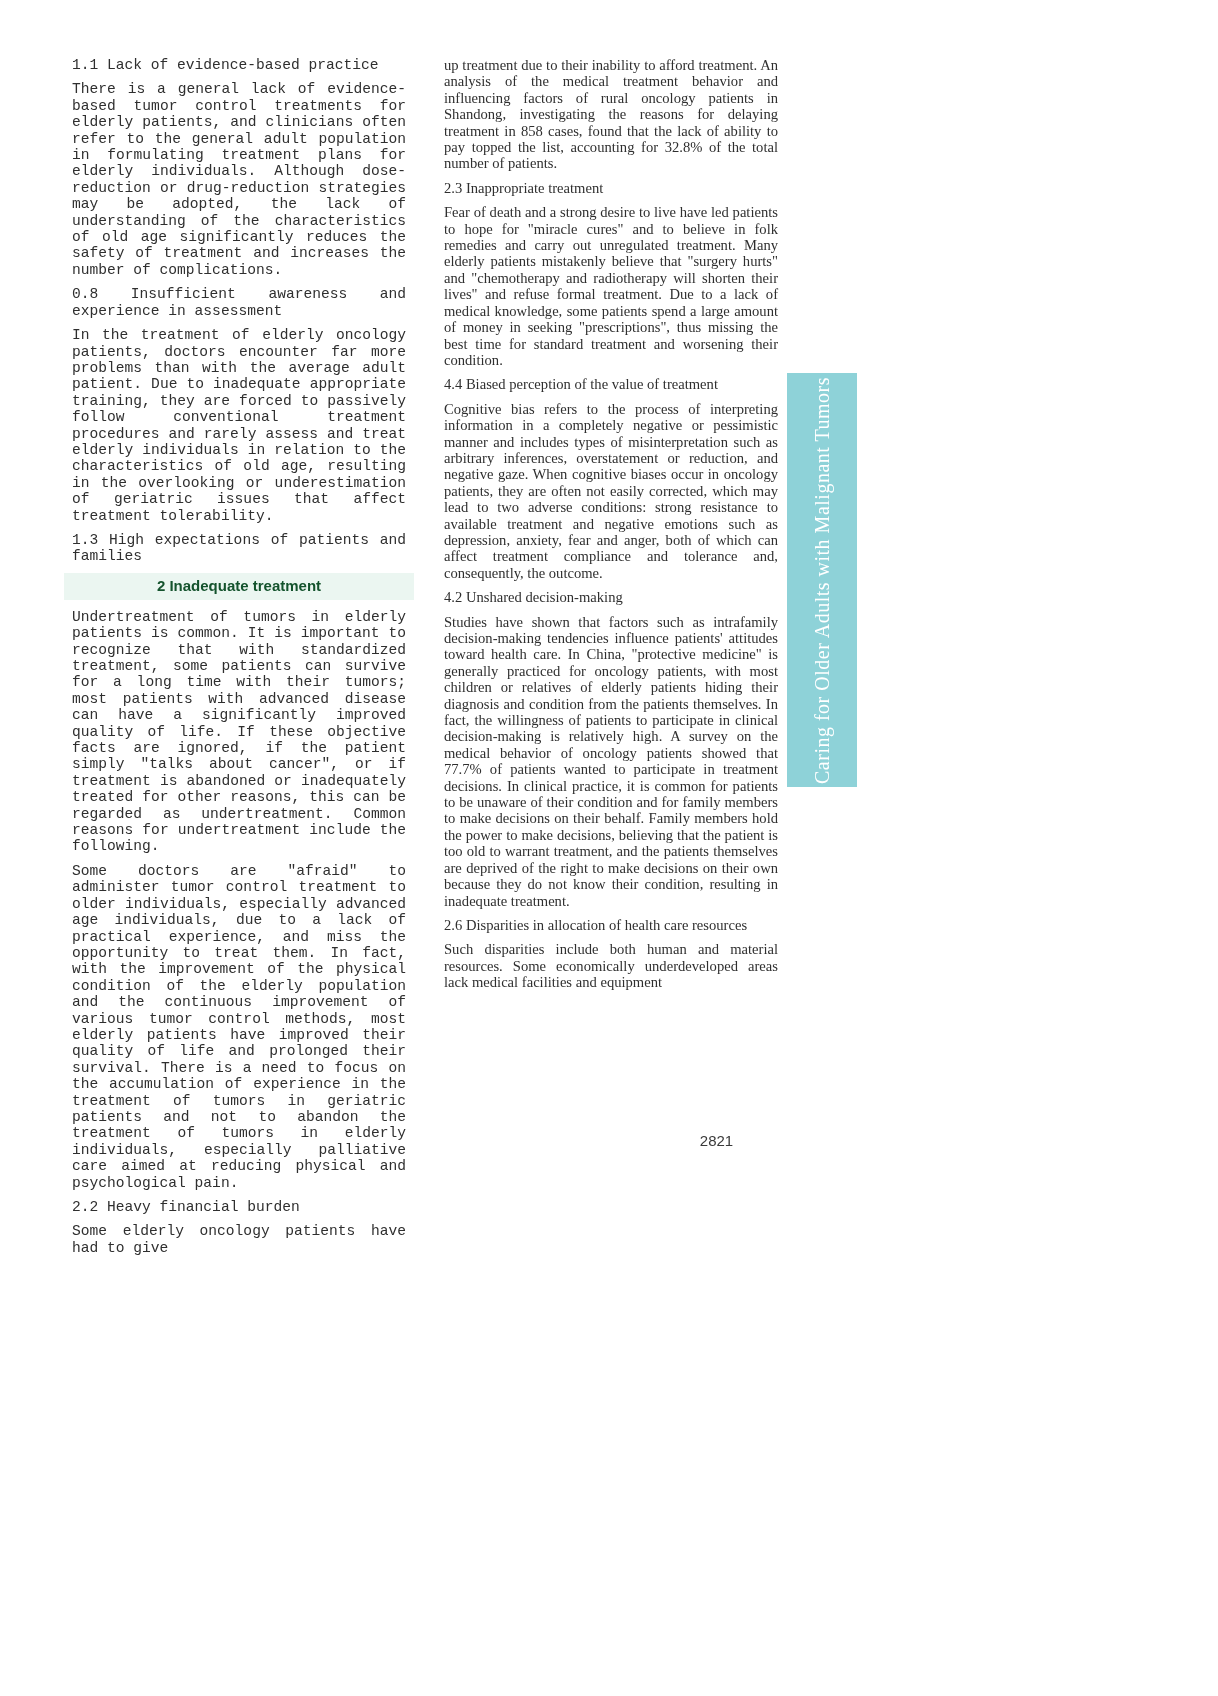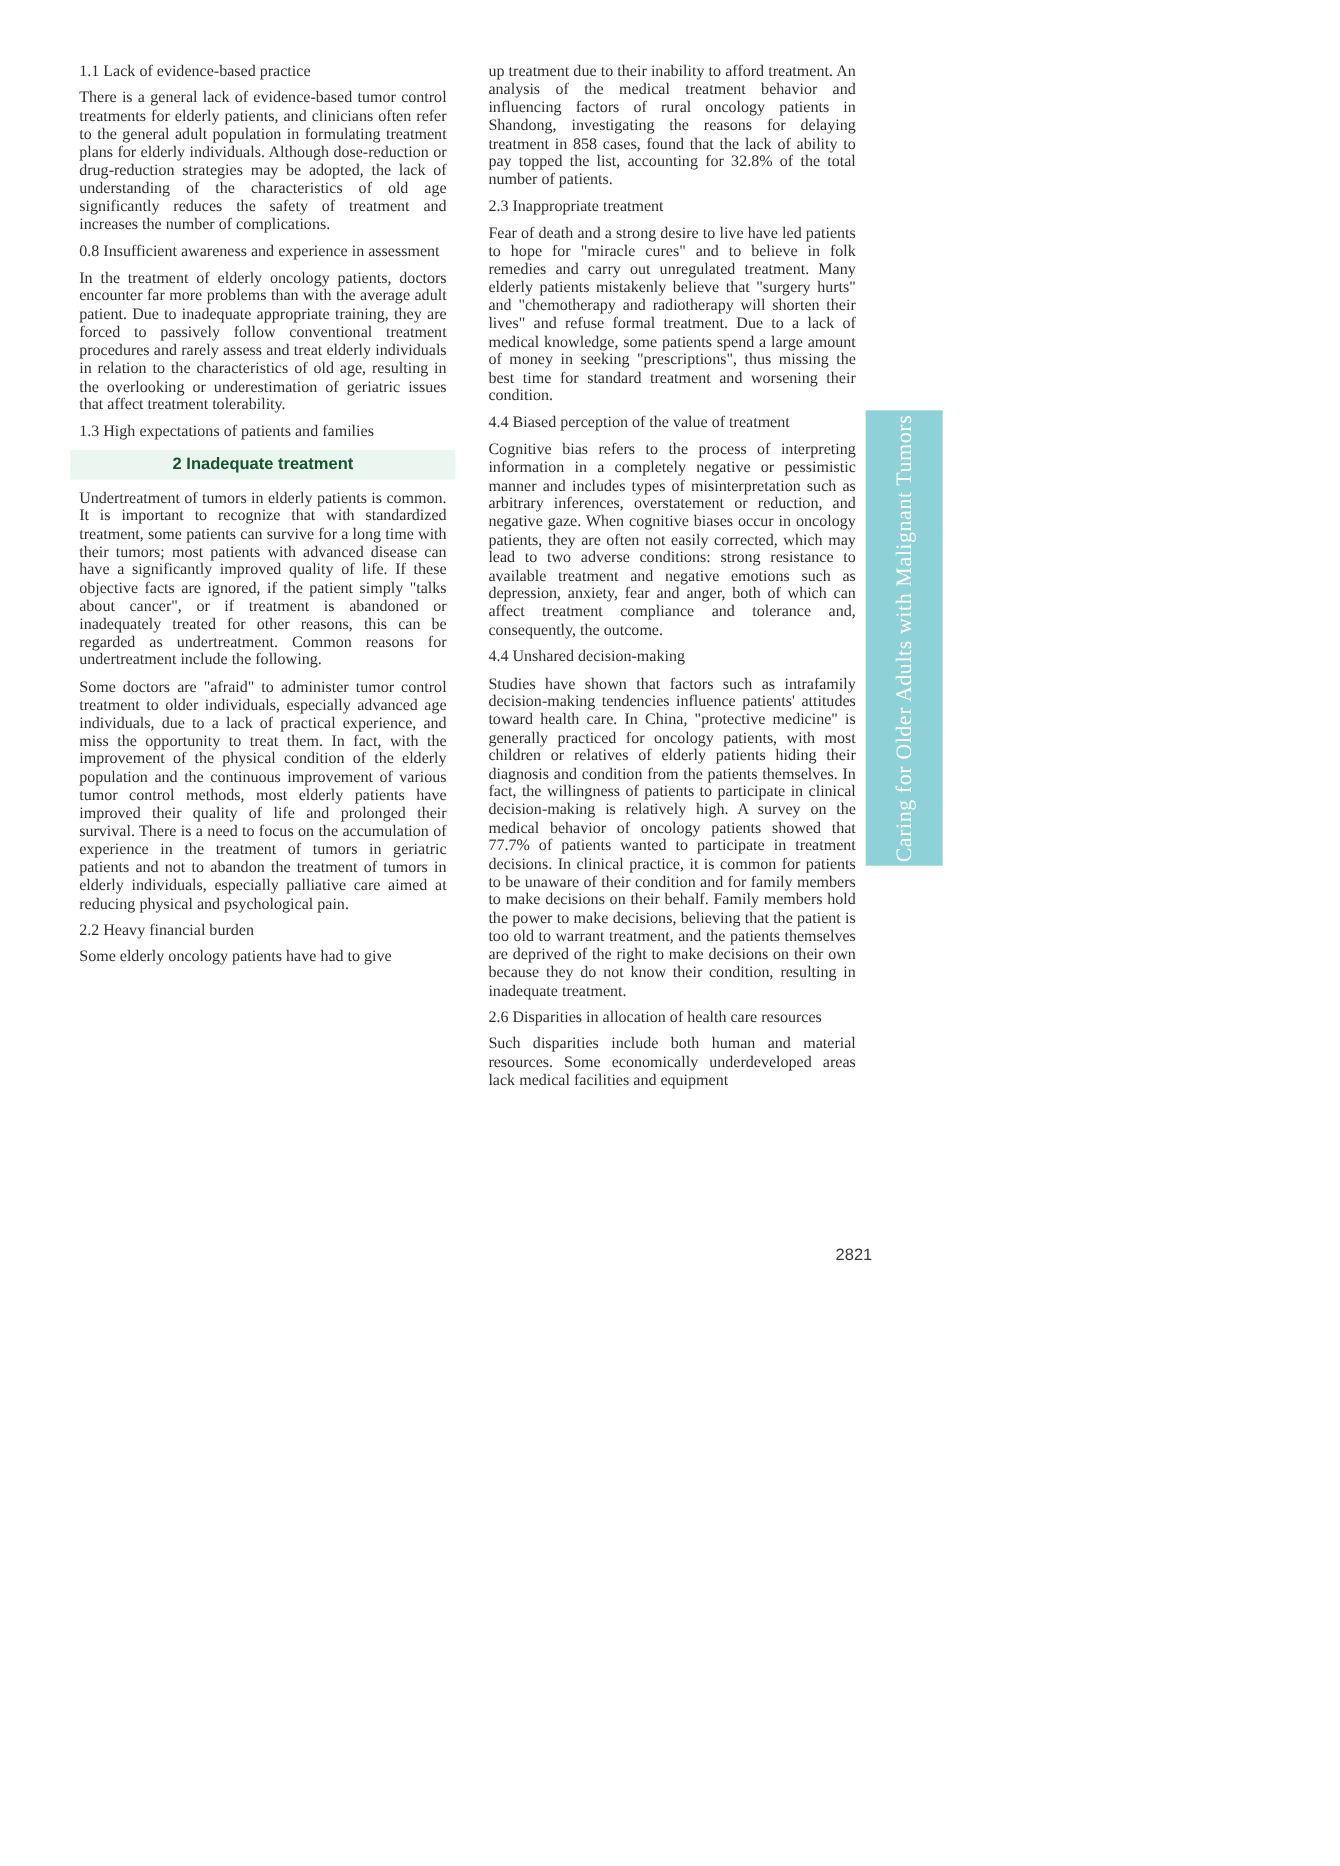--- a/index.html
+++ b/index.html
@@ -17,21 +17,21 @@
   }
   .col { display: block; }
   .col-left { width: 350px; }
   .col-right { width: 334px; margin-left: 30px; }
   .p, .h {
     font-size: 14.6px; line-height: 16.4px;
     text-align: justify; text-justify: inter-word;
     hyphens: auto; -webkit-hyphens: auto;
     margin: 0 0 8px 0; font-weight: normal;
   }
-  .col-left .p, .col-left .h { padding: 0 8px; }
+  .col-left .p, .col-left .h { padding: 0 8px; font-family: Liberation Mono, monospace; }
   .band {
     background: #ebf6f1;
     text-align: center;
     margin: 1px 0 9px 0;
     padding: 4px 0 5px 0;
   }
   .band span {
     font-family: "Liberation Sans", sans-serif;
     font-weight: bold;
     font-size: 15px;
@@ -47,21 +47,21 @@
     transform: rotate(-90deg);
     transform-origin: center;
     white-space: nowrap;
     color: #ffffff;
     font-family: "Liberation Serif", serif;
     font-size: 20px;
     letter-spacing: 0.5px;
   }
   .page-number {
     position: absolute; top: 1132px; left: 640px; width: 153px;
-    text-align: right;
+    text-align: center;
     font-family: "Liberation Sans", sans-serif;
     font-size: 15px;
     color: #3a3a3a;
   }
 </style>
 </head>
 <body>
 
 <div class="page">
 
@@ -81,21 +81,21 @@
       <h3 class="h">2.2 Heavy financial burden</h3>
       <p class="p">Some elderly oncology patients have had to give</p>
     </div>
 
     <div class="col col-right">
       <p class="p">up treatment due to their inability to afford treatment. An analysis of the medical treatment behavior and influencing factors of rural oncology patients in Shandong, investigating the reasons for delaying treatment in 858 cases, found that the lack of ability to pay topped the list, accounting for 32.8% of the total number of patients.</p>
       <h3 class="h">2.3 Inappropriate treatment</h3>
       <p class="p">Fear of death and a strong desire to live have led patients to hope for "miracle cures" and to believe in folk remedies and carry out unregulated treatment. Many elderly patients mistakenly believe that "surgery hurts" and "chemotherapy and radiotherapy will shorten their lives" and refuse formal treatment. Due to a lack of medical knowledge, some patients spend a large amount of money in seeking "prescriptions", thus missing the best time for standard treatment and worsening their condition.</p>
       <h3 class="h">4.4 Biased perception of the value of treatment</h3>
       <p class="p">Cognitive bias refers to the process of interpreting information in a completely negative or pessimistic manner and includes types of misinterpretation such as arbitrary inferences, overstatement or reduction, and negative gaze. When cognitive biases occur in oncology patients, they are often not easily corrected, which may lead to two adverse conditions: strong resistance to available treatment and negative emotions such as depression, anxiety, fear and anger, both of which can affect treatment compliance and tolerance and, consequently, the outcome.</p>
-      <h3 class="h">4.4 Unshared decision-making</h3>
+      <h3 class="h">4.2 Unshared decision-making</h3>
       <p class="p">Studies have shown that factors such as intrafamily decision-making tendencies influence patients' attitudes toward health care. In China, "protective medicine" is generally practiced for oncology patients, with most children or relatives of elderly patients hiding their diagnosis and condition from the patients themselves. In fact, the willingness of patients to participate in clinical decision-making is relatively high. A survey on the medical behavior of oncology patients showed that 77.7% of patients wanted to participate in treatment decisions. In clinical practice, it is common for patients to be unaware of their condition and for family members to make decisions on their behalf. Family members hold the power to make decisions, believing that the patient is too old to warrant treatment, and the patients themselves are deprived of the right to make decisions on their own because they do not know their condition, resulting in inadequate treatment.</p>
       <h3 class="h">2.6 Disparities in allocation of health care resources</h3>
       <p class="p">Such disparities include both human and material resources. Some economically underdeveloped areas lack medical facilities and equipment</p>
     </div>
 
   </div>
 
   <div class="side-tab">
     <span class="side-tab-text">Caring for Older Adults with Malignant Tumors</span>
   </div>

